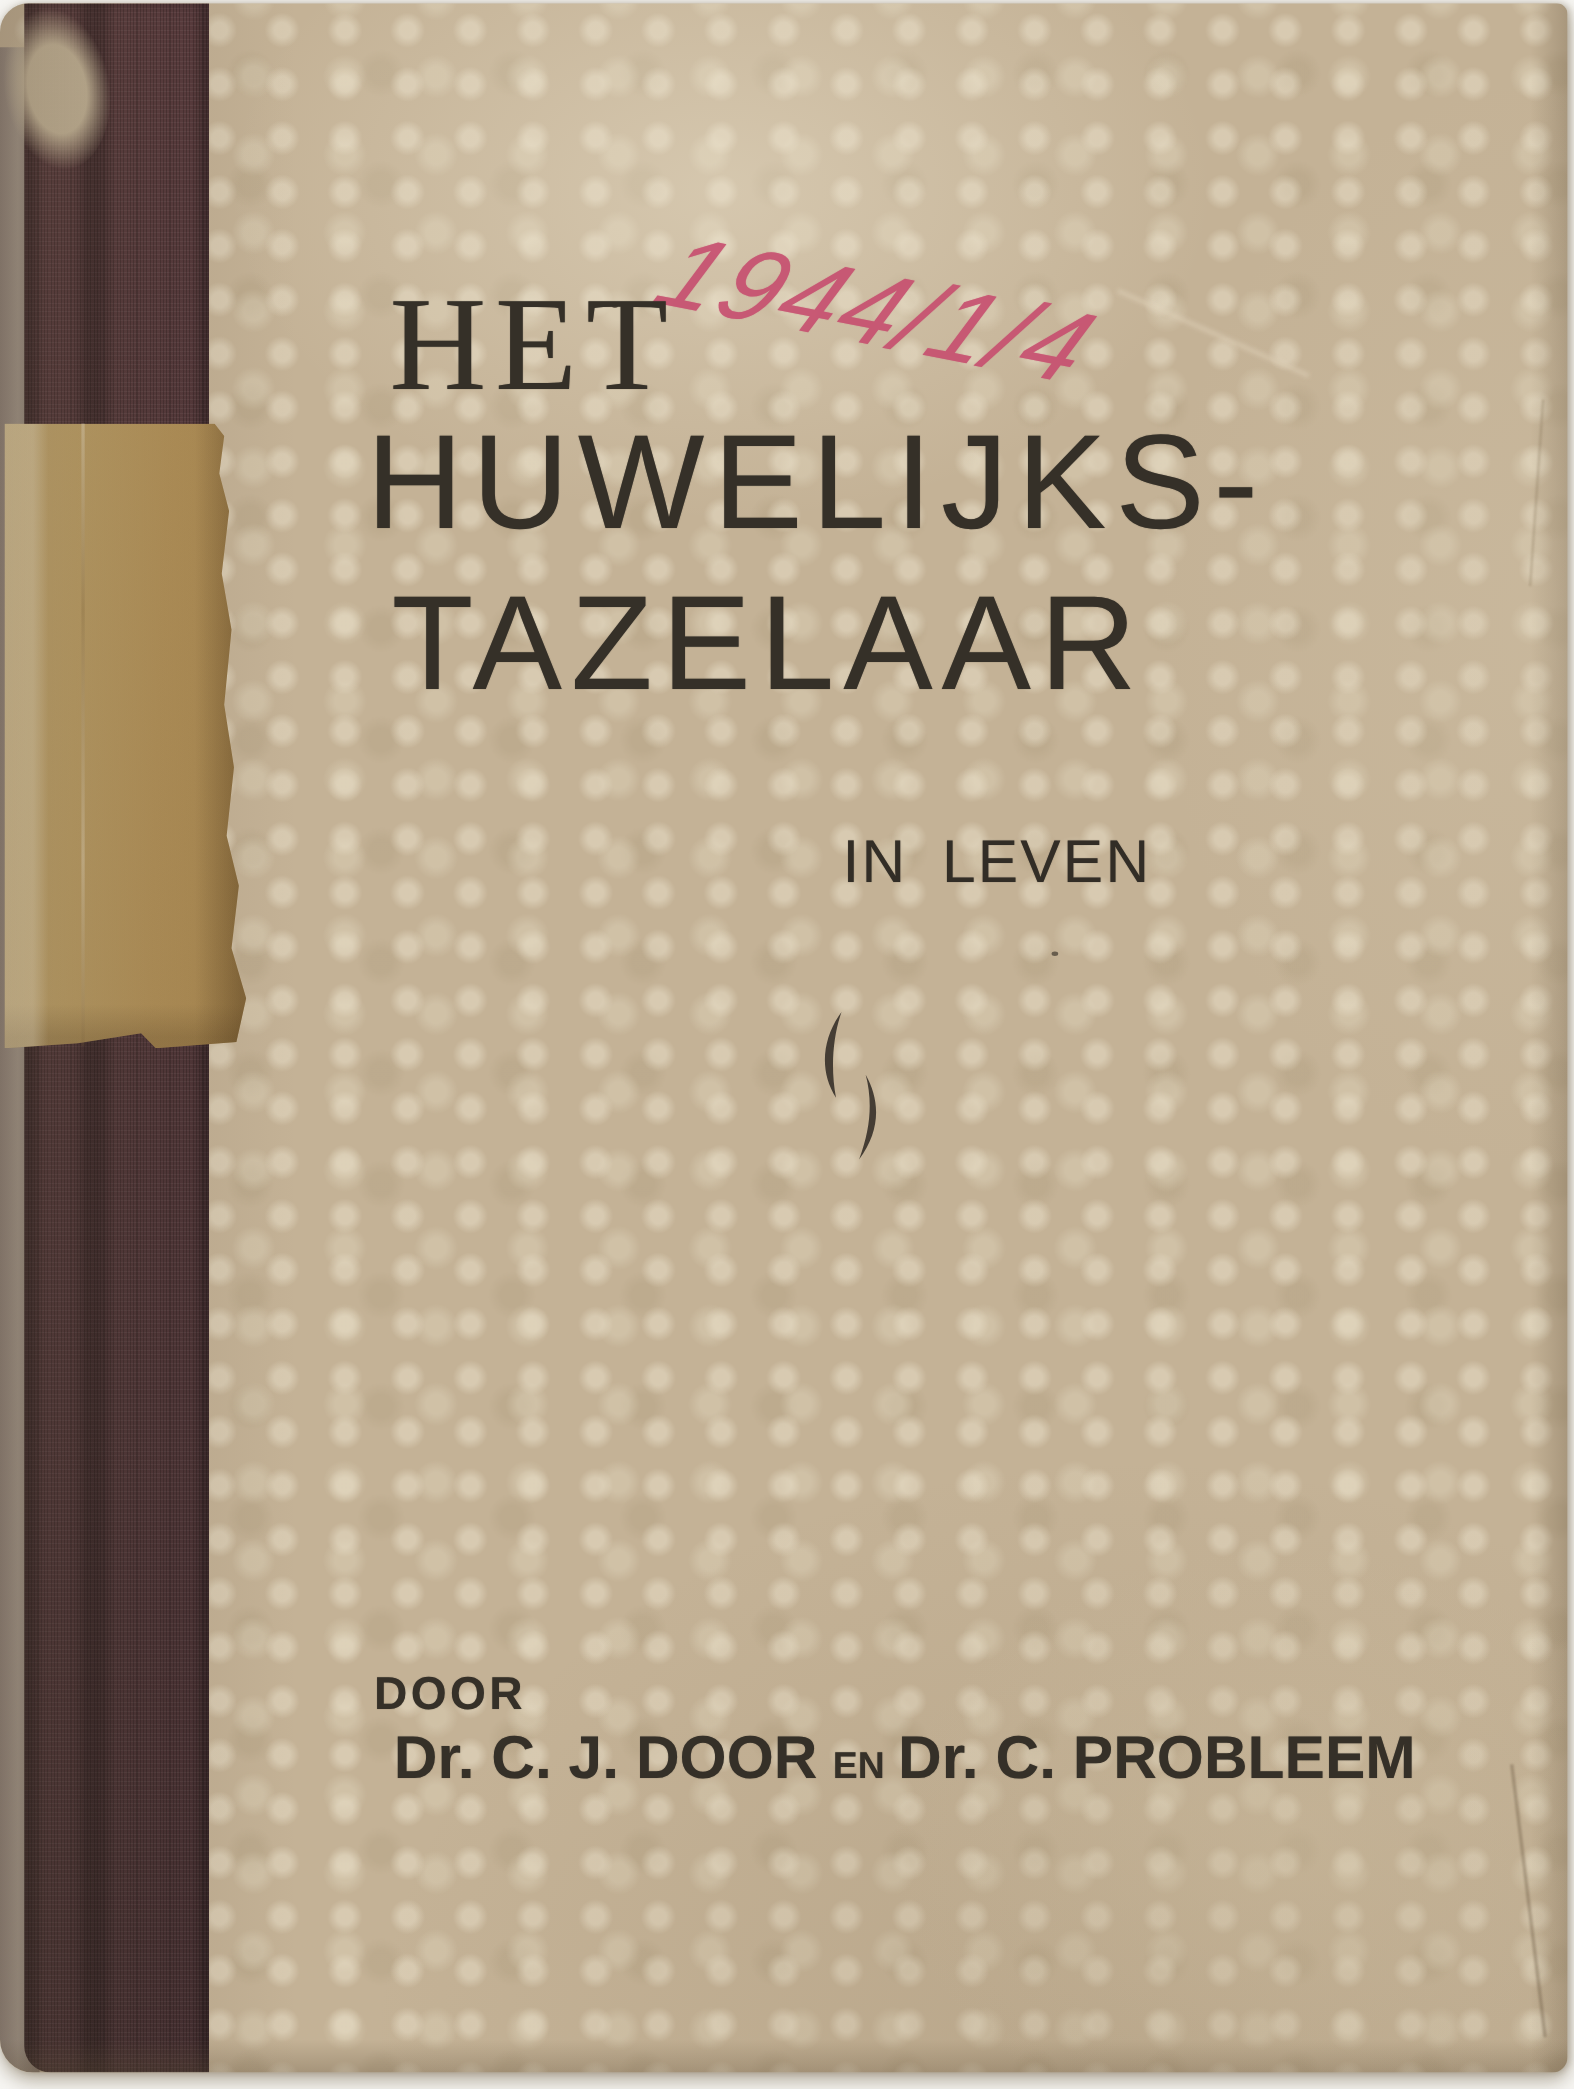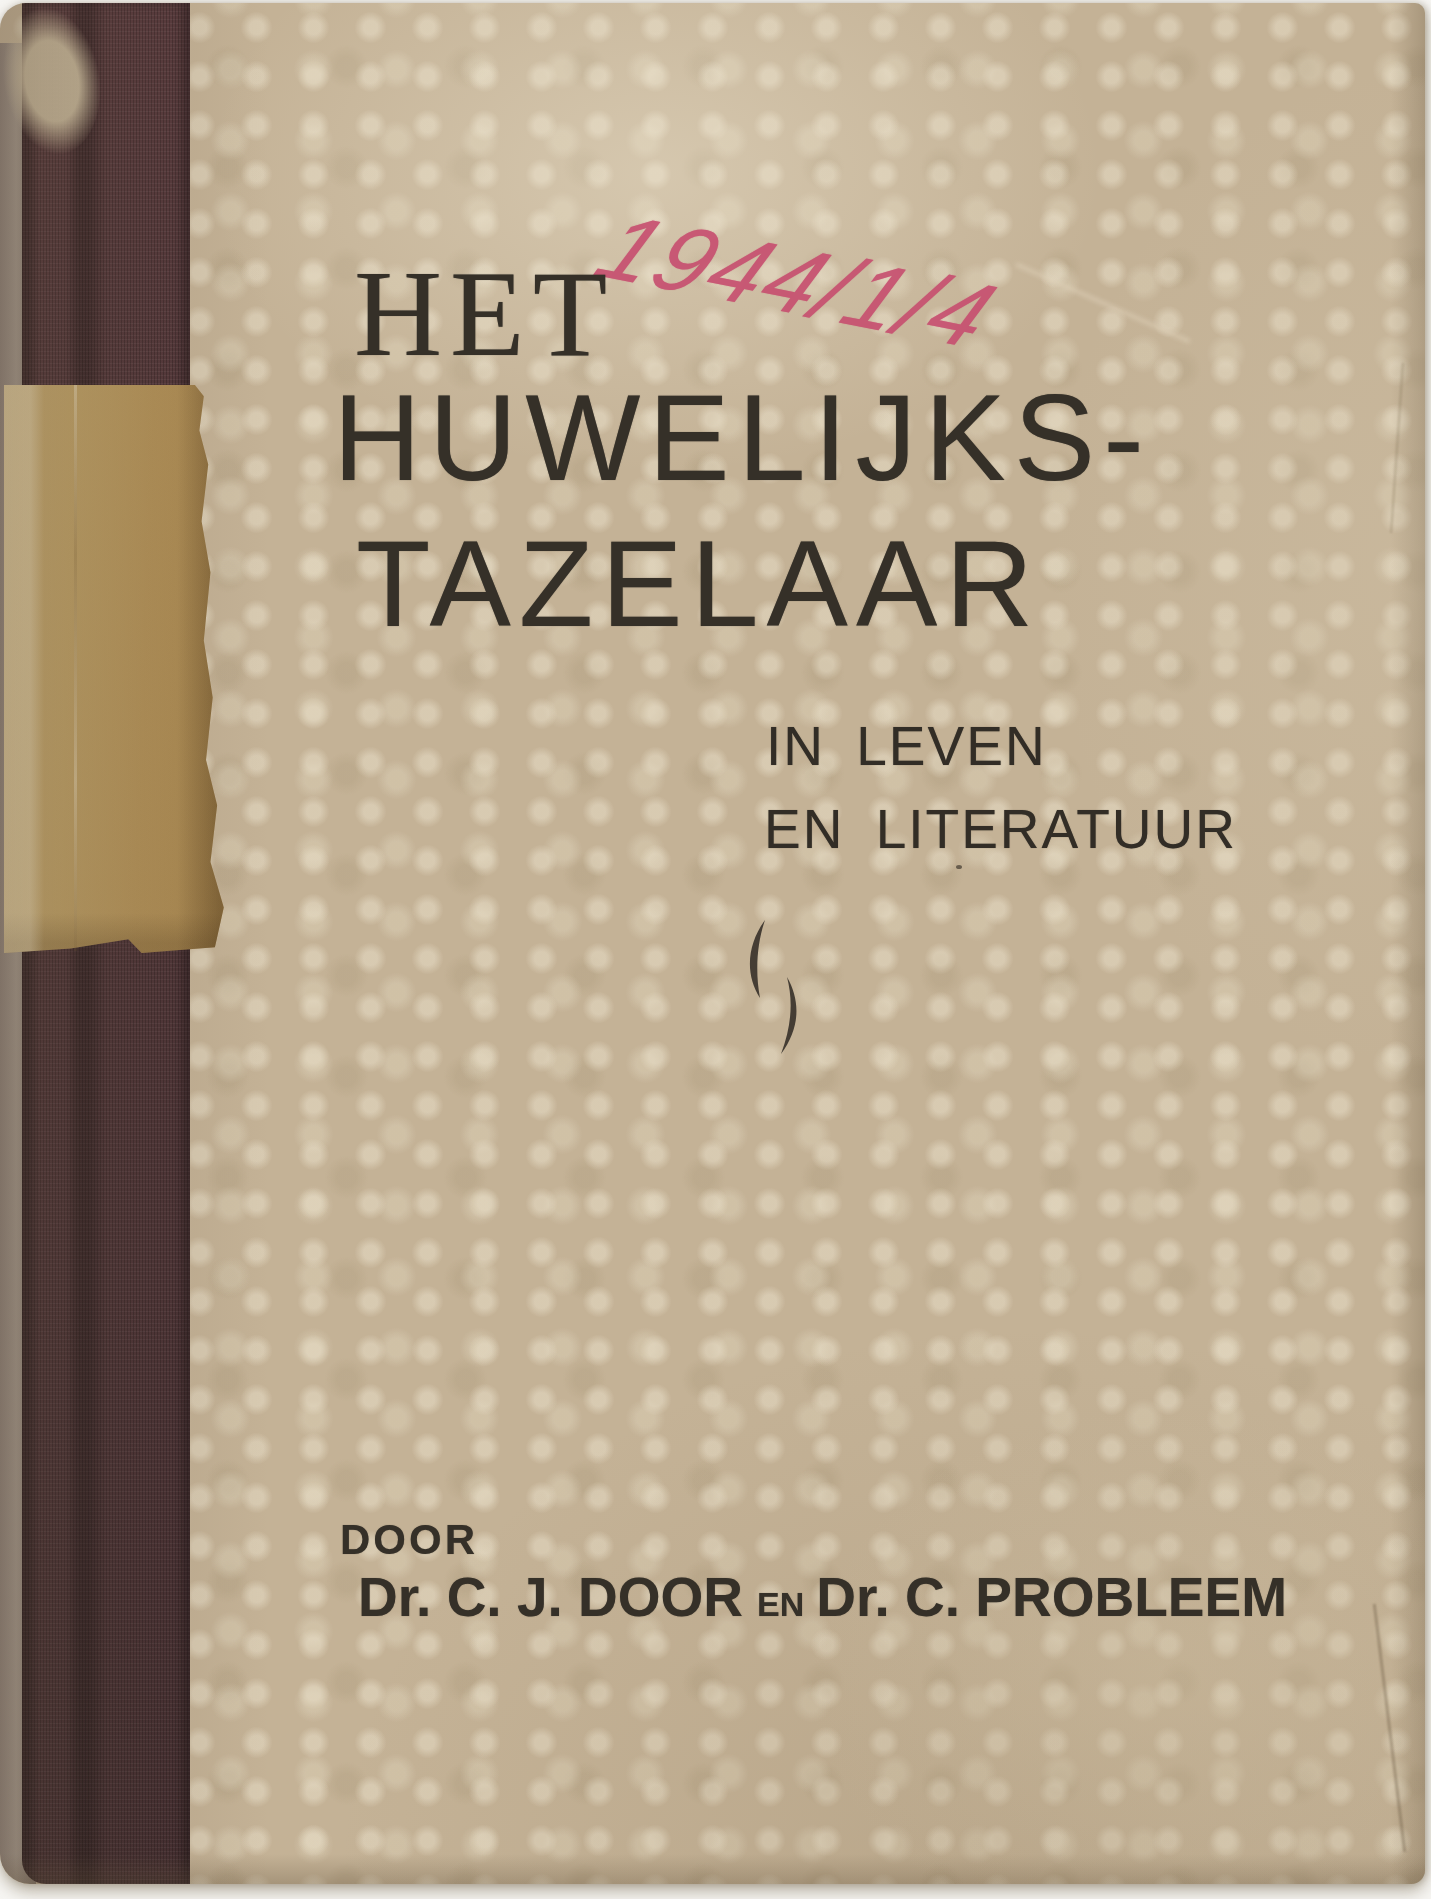--- a/index.html
+++ b/index.html
@@ -63,21 +63,21 @@
   .speck{position:absolute;border-radius:50%;background:#4a4236;opacity:.75;}
   .speck.s1{left:556px;top:272px;width:6px;height:5px;}
   .speck.s2{left:956px;top:862px;width:6px;height:4px;}
   
   .tline{position:absolute;color:#353028;font-weight:400;font-size:122px;line-height:1;
         letter-spacing:8px;white-space:nowrap;text-shadow:0 0 1px rgba(53,48,40,.55);}
   .t1{left:354px;top:250px;font-family:Liberation Serif, serif;}
   .t2{left:333px;top:374px;}
   .t3{left:356px;top:520px;}
   .sline{position:absolute;color:#322d26;font-size:55px;line-height:1;letter-spacing:2px;
-        word-spacing:14px;white-space:nowrap;text-shadow:0 0 1px rgba(50,45,38,.5);}
+        word-spacing:14px;white-space:nowrap;text-shadow:0 0 1px rgba(50,45,38,.5);margin-top:37px;}
   .s1{left:766px;top:716px;}
   .s2{left:764px;top:799px;}
   .handwriting{position:absolute;left:628px;top:198px;font-size:94px;line-height:1;
         color:#c75070;font-style:italic;letter-spacing:3px;white-space:nowrap;
         transform:rotate(11deg) skewX(-16deg);transform-origin:left top;opacity:.92;
         text-shadow:0 0 1px rgba(199,80,112,.6);}
   .flourish{position:absolute;left:742px;top:912px;width:58px;height:142px;}
   .byline-label{position:absolute;left:340px;top:1516px;font-size:42px;line-height:1;
         font-weight:bold;letter-spacing:3px;color:#353028;text-shadow:0 0 1px rgba(53,48,40,.5);}
   .author-line{position:absolute;left:358px;top:1567px;font-size:55px;line-height:1;
@@ -104,21 +104,20 @@
     <div class="speck s1"></div>
     <div class="speck s2"></div>
 
     <div class="handwriting">1944/1/4</div>
 
     <div class="tline t1">HET</div>
     <div class="tline t2">HUWELIJKS-</div>
     <div class="tline t3">TAZELAAR</div>
 
     <div class="sline s1">IN LEVEN</div>
-    <div class="sline s2">EN LITERATUUR</div>
 
     <svg class="flourish" viewBox="0 0 58 142" xmlns="http://www.w3.org/2000/svg">
       <path d="M23 5 C6 28 2 58 18 83 C13 56 15 28 23 5 Z" fill="#3a332b" opacity="0.92"></path>
       <path d="M45 62 C58 85 59 112 39 139 C50 110 51 85 45 62 Z" fill="#3a332b" opacity="0.92"></path>
     </svg>
 
     <div class="byline-label">DOOR</div>
 
     <div class="author-line"><span>Dr. C. J. DOOR</span><span class="conj">EN</span><span>Dr. C. PROBLEEM</span></div>
 

